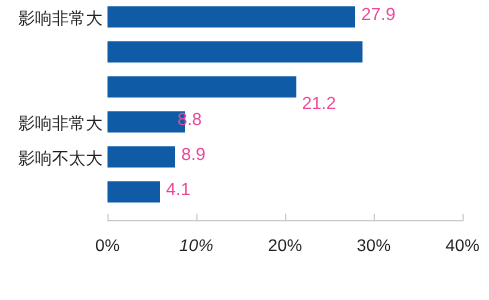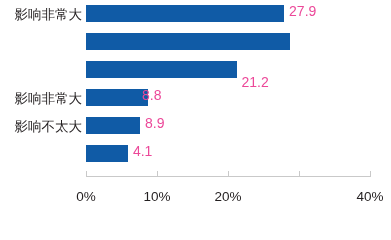--- a/index.html
+++ b/index.html
@@ -147,17 +147,18 @@
 
   <div class="axis-line"></div>
 
   <div class="tick" id="tick-0" style="left: 86px;"></div>
   <div class="tick" id="tick-1" style="left: 157px;"></div>
   <div class="tick" id="tick-2" style="left: 228px;"></div>
   <div class="tick" id="tick-3" style="left: 299px;"></div>
   <div class="tick" id="tick-4" style="left: 370px;"></div>
 
   <div class="tick-label" id="ticklbl-0" style="left: 86px;">0%</div>
-  <div class="tick-label" id="ticklbl-1" style="left: 157px;">10%</div>
+  <div class="tick-label" id="ticklbl-1" style="left: 157px; font-style: italic;">10%</div>
   <div class="tick-label" id="ticklbl-2" style="left: 228px;">20%</div>
+  <div class="tick-label" id="ticklbl-3" style="left: 299px;">30%</div>
   <div class="tick-label" id="ticklbl-4" style="left: 370px;">40%</div>
 
 </div>
 
 </body></html>

